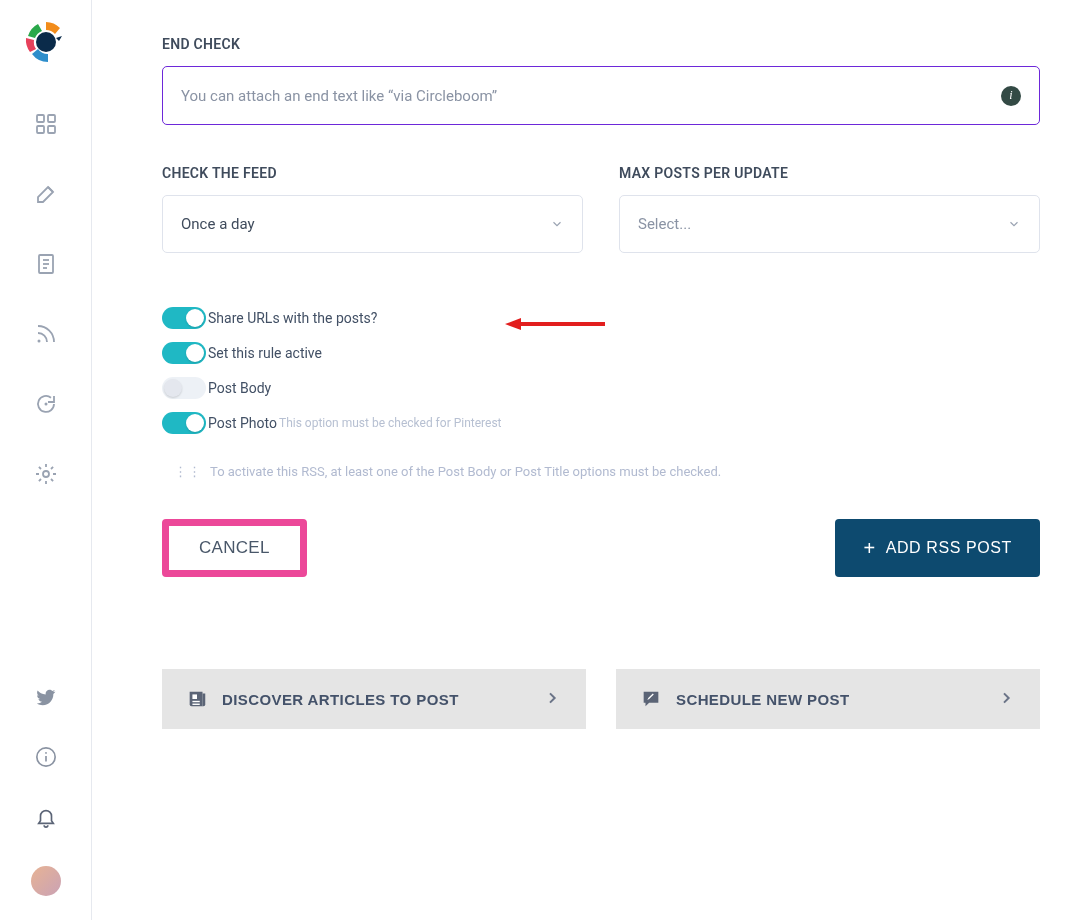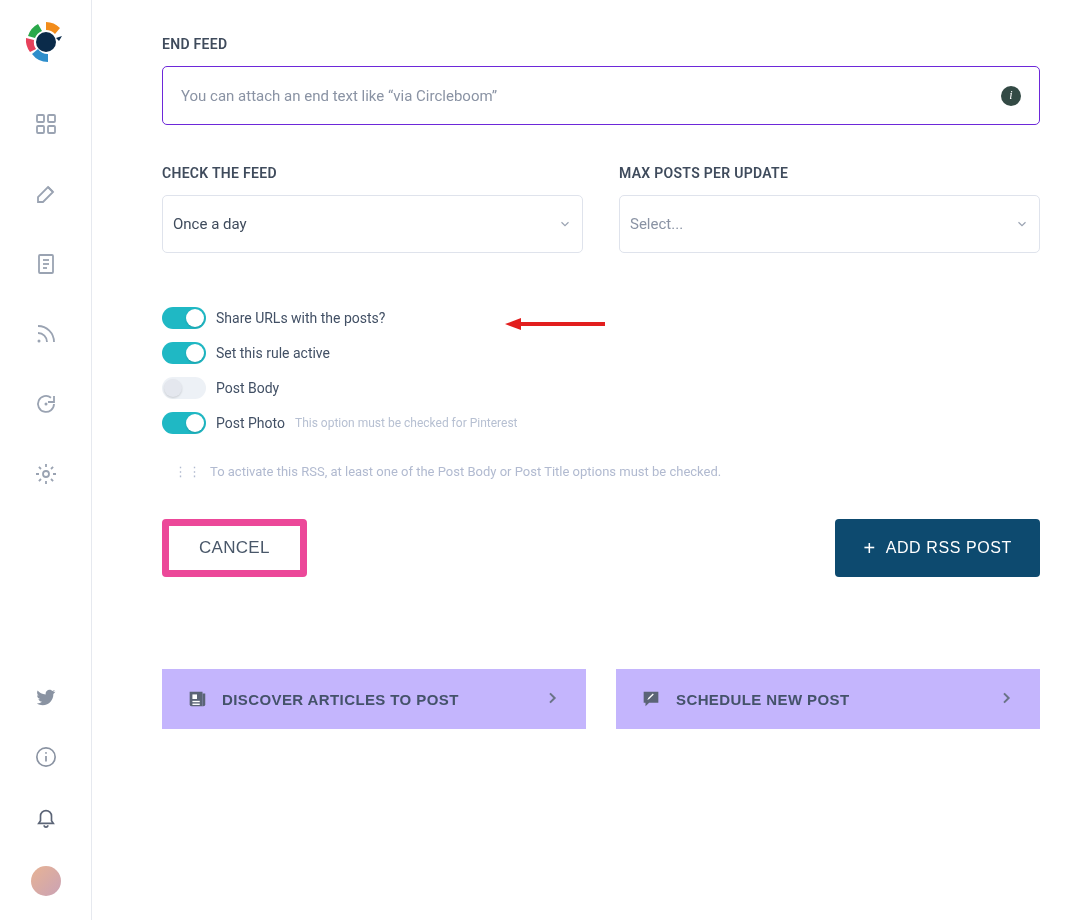--- a/index.html
+++ b/index.html
@@ -39,29 +39,29 @@
   width: 100%; border: 1px solid #6d28d9; border-radius: 5px; height: 59px;
   padding: 0 18px; display: flex; align-items: center; justify-content: space-between;
   color: #8a93a4; font-size: 15px; background: #fff;
 }
 .info-badge { width: 20px; height: 20px; border-radius: 50%; background: #334a45; color:#fff; display:flex; align-items:center; justify-content:center; font-size:12px; font-family: Georgia, serif; font-style: italic; }
 
 .row2 { display: flex; gap: 36px; margin-top: 40px; }
 .col { flex: 1; }
 .select {
   width: 100%; border: 1px solid #dfe3ec; border-radius: 5px; height: 58px;
-  padding: 0 10px; display: flex; align-items: center; justify-content: space-between;
+  padding: 0 18px; display: flex; align-items: center; justify-content: space-between;
   font-size: 15px; color: #3f4b5c; cursor: pointer; background:#fff;
 }
 .select.placeholder { color: #8a93a4; }
 .chev { width: 14px; height: 14px; }
 .chev svg { stroke:#9aa3b2; stroke-width:2; fill:none; }
 
 .toggles { margin-top: 54px; display: flex; flex-direction: column; gap: 13px; }
-.tg-row { display: flex; align-items: center; gap: 10px; font-size: 14px; color: #425065; }
+.tg-row { display: flex; align-items: center; gap: 2px; font-size: 14px; color: #425065; }
 .tg {
   width: 44px; height: 22px; border-radius: 11px; position: relative; background: #1fb8c4; cursor:pointer;
 }
 .tg .knob { position: absolute; width: 18px; height: 18px; border-radius: 50%; background:#fff; top:2px; right:2px; box-shadow: 0 1px 2px rgba(0,0,0,.15);}
 .tg.off { background: #edf1f6; }
 .tg.off .knob { left: 2px; right: auto; background:#e4e7ee; }
 .tg-note { color: #b7c0d2; font-size: 12px; }
 
 .activation-note { margin-top: 30px; margin-left: 12px; color: #b1bad0; font-size: 13px; display:flex; align-items:center; gap:8px; }
 .activation-note .dots { letter-spacing:1px; }
@@ -76,21 +76,21 @@
   background: #0d4a6f; color: #fff; font-size: 16px; letter-spacing:.6px; cursor:pointer;
   display:flex; align-items:center; gap:10px;
 }
 .add-btn .plus { font-size:20px; line-height:1; }
 
 .or { text-align:center; margin-top: 96px; color:#4c5a6c; font-size:15px; }
 
 .discover-row { margin-top: 92px; display:flex; gap: 30px; }
 .wide-btn {
   flex:1; height: 60px; display:flex; align-items:center; justify-content:space-between;
-  padding: 0 26px 0 24px; background:#c4b5fd; color:#44526a; font-size:15px; font-weight:600; letter-spacing:.4px;
+  padding: 0 26px 0 24px; background:#e5e5e5; color:#44526a; font-size:15px; font-weight:600; letter-spacing:.4px;
   cursor:pointer; border:none;
 }
 .wide-btn .lbl { display:flex; align-items:center; gap:14px; }
 .wide-btn .ic { width:22px; height:22px; display:flex; align-items:center; justify-content:center; }
 .wide-btn .ic svg { width:22px; height:22px; fill:#5b6476; }
 .wide-btn .arrow svg { width:16px; height:16px; stroke:#6a7387; stroke-width:3; fill:none; }
 
 .annotation-arrow {
   position: absolute;
   left: 413px;
@@ -176,21 +176,21 @@
           <path d="M18 16v-5a6 6 0 10-12 0v5l-2 3h16l-2-3z"></path>
           <path d="M10 21a2 2 0 004 0"></path>
         </svg>
     </div>
     <div class="avatar"></div>
   </div>
 </div>
 
 <div class="main">
 
-  <div class="section-label">END FEED</div>
+  <div class="section-label">END CHECK</div>
   <div class="field">
     <span>You can attach an end text like “via Circleboom”</span>
     <span class="info-badge">i</span>
   </div>
 
   <div class="row2">
     <div class="col">
       <div class="section-label">CHECK THE FEED</div>
       <div class="select">
         <span>Once a day</span>

